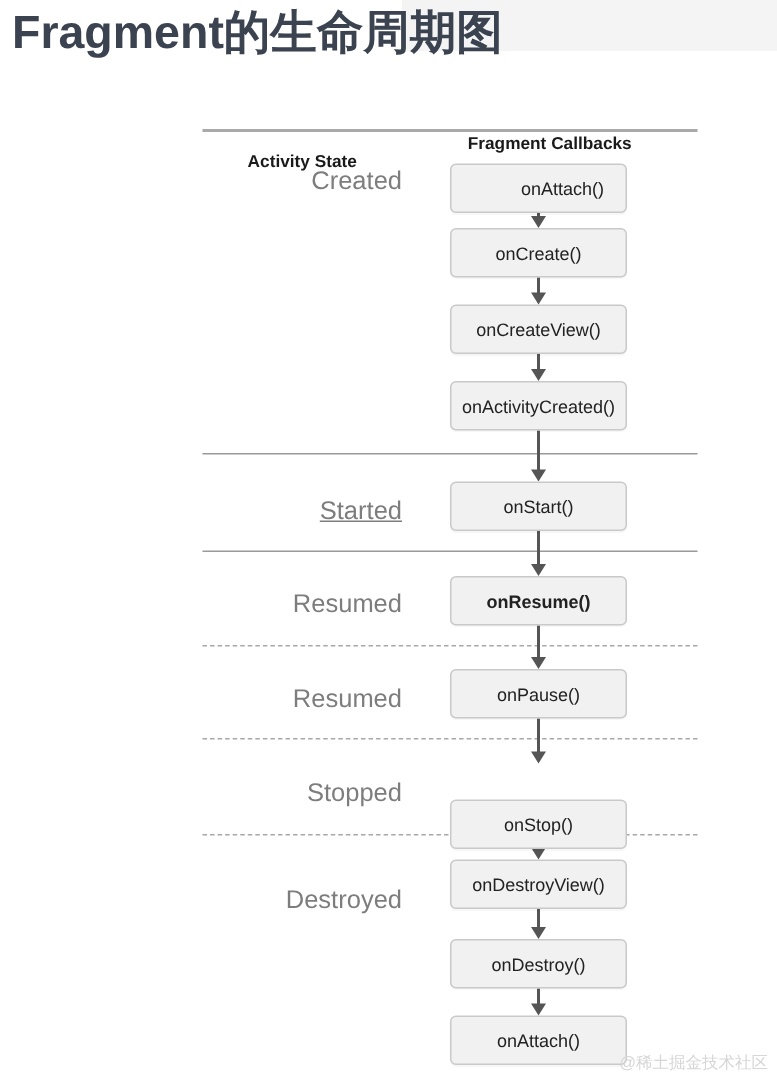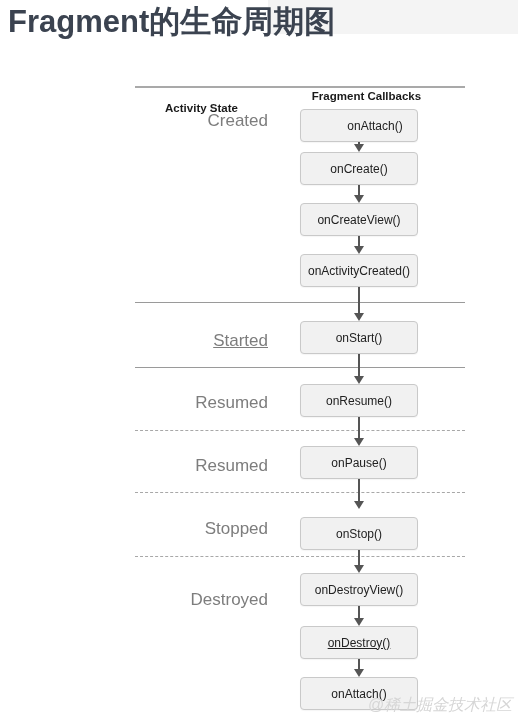--- a/index.html
+++ b/index.html
@@ -138,25 +138,24 @@
     border-left: 5px solid transparent;
     border-right: 5px solid transparent;
     border-top: 8px solid #555555;
   }
 
   
   #watermark {
     position: absolute;
     right: 6px;
     bottom: 6px;
-    font-size: 16px;
+    font-size: 11px;
     color: #d6d6d6;
     white-space: nowrap;
     user-select: none;
-    font-style: italic;
   }
 </style>
 </head>
 <body>
 
 <div id="top-band"></div>
 
 <div id="page-title">Fragment的生命周期图</div>
 
 <div id="diagram">
@@ -193,23 +192,23 @@
       <div class="arrow" style="top: 542px; height: 24px;"></div>
       <div class="arrow" style="top: 606px; height: 13px;"></div>
       <div class="arrow" style="top: 659px; height: 11px;"></div>
     </div>
   <div id="boxes-layer">
       <div class="callback-box" style="top: 109px; padding-left: 32px;">onAttach()</div>
       <div class="callback-box" style="top: 152px;">onCreate()</div>
       <div class="callback-box" style="top: 203px;">onCreateView()</div>
       <div class="callback-box" style="top: 254px;">onActivityCreated()</div>
       <div class="callback-box" style="top: 321px;">onStart()</div>
-      <div class="callback-box" style="top: 384px;">onResume()</div>
+      <div class="callback-box" style="top: 384px; font-weight: bold;">onResume()</div>
       <div class="callback-box" style="top: 446px;">onPause()</div>
-      <div class="callback-box" style="top: 517px;">onStop()</div>
+      <div class="callback-box" style="top: 533px;">onStop()</div>
       <div class="callback-box" style="top: 573px; text-align: center;">onDestroyView()</div>
-      <div class="callback-box" style="top: 626px; text-decoration: underline;">onDestroy()</div>
+      <div class="callback-box" style="top: 626px;">onDestroy()</div>
       <div class="callback-box" style="top: 677px;">onAttach()</div>
     </div>
 
 </div>
 
 <div id="watermark">@稀土掘金技术社区</div>
 
 </body></html>

